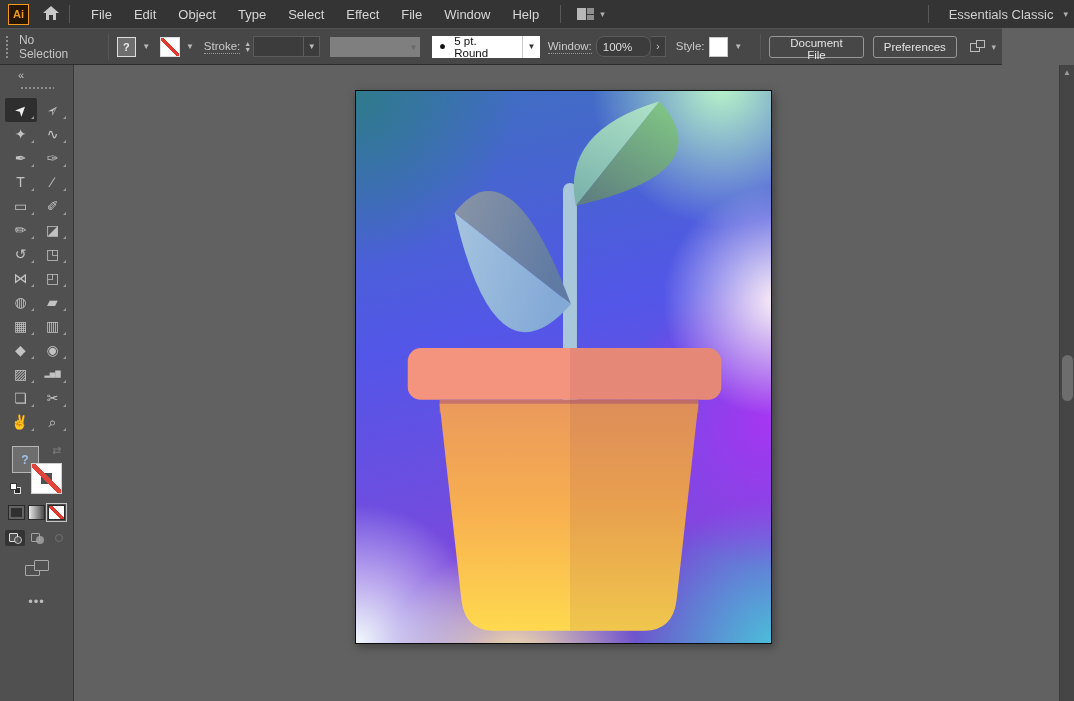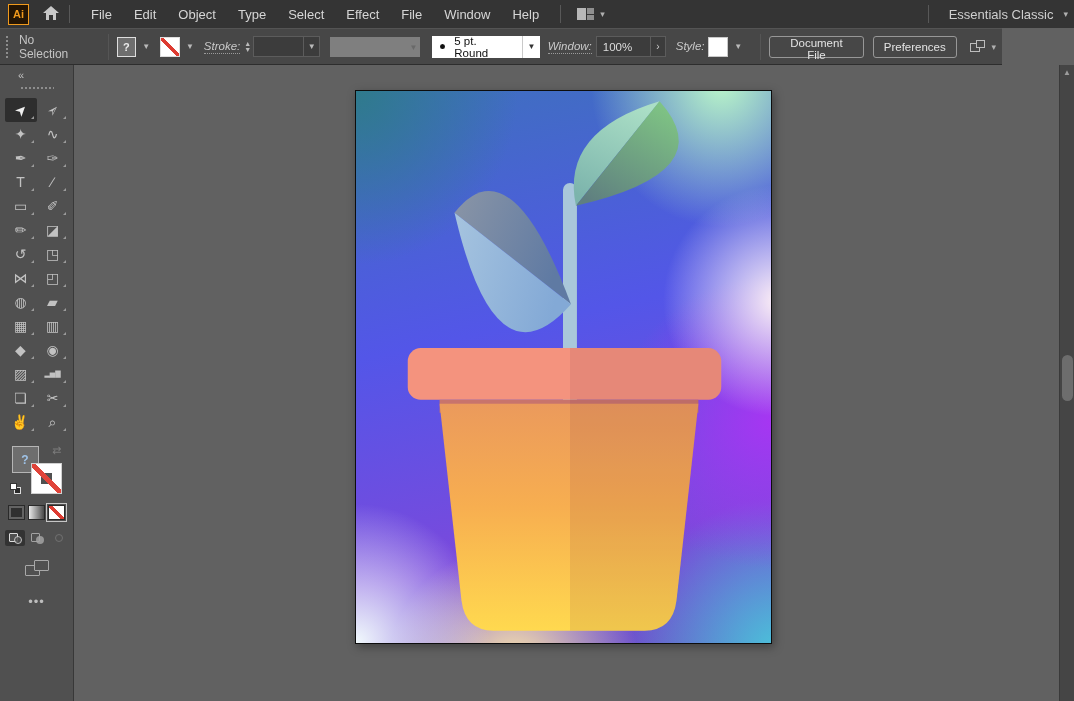--- a/index.html
+++ b/index.html
@@ -30,35 +30,35 @@
   .grip-v { width:4px; height:24px; margin-left:5px;
     background-image:radial-gradient(#8d8d8d 1px, transparent 1.1px); background-size:4px 4px; }
   #sel-status { margin:0 14px 0 10px; color:#c4c4c4; font-size:12px; }
   .cdiv { width:1px; height:26px; background:#555; margin:0 8px; }
   .swatch-box { width:20px; height:20px; border:1px solid #dedede; background:#6e6e6e;
     display:flex; align-items:center; justify-content:center; color:#ececec; font-size:11px; font-weight:bold; }
   .swatch-white { background:#fff; position:relative; }
   .slash { position:absolute; inset:0;
     background:linear-gradient(45deg, transparent 42%, #dd3b31 42%, #dd3b31 58%, transparent 58%); }
   .dd-chev { color:#b9b9b9; font-size:8px; padding:2px 3px; margin:0 7px 0 3px; }
-  .lbl { border-bottom:1px dotted #9a9a9a; padding-bottom:1px; margin-right:4px;font-style:italic; }
+  .lbl { border-bottom:1px dotted #9a9a9a; padding-bottom:1px; margin-right:4px; }
   .stepper { display:flex; flex-direction:column; font-size:7px; color:#bbb; line-height:6px; margin-right:2px; }
   .field { height:21px; background:#3c3c3c; border:1px solid #5c5c5c; color:#ddd;
     display:flex; align-items:center; padding:0 6px; font-size:11.5px; }
   .field.stroke-w { width:52px; }
   .field-chev { height:21px; width:16px; background:#3c3c3c; border:1px solid #5c5c5c; border-left:none;
     display:flex; align-items:center; justify-content:center; color:#b9b9b9; font-size:8px; }
   .dd-disabled { width:92px; height:20px; background:#7f7f7f; margin:0 10px; position:relative; }
   .dd-disabled .dchev { position:absolute; right:3px; top:6px; font-size:8px; color:#696969; }
   .dd-white { height:22px; background:#fff; display:flex; align-items:center; margin:0 8px 0 2px; }
   .dd-white .txt { color:#111; padding:0 10px 0 8px; display:flex; align-items:center; gap:9px; }
   .dd-white .dot { width:5px; height:5px; border-radius:50%; background:#111; }
   .dd-white .wchev { width:18px; align-self:stretch; border-left:1px solid #c9c9c9;
     display:flex; align-items:center; justify-content:center; color:#333; font-size:8px; }
-  .field.opacity { width:56px; }
+  .field.opacity { width:56px;border-radius:8px; }
   .arrow-btn { height:21px; width:15px; background:#3c3c3c; border:1px solid #5c5c5c; border-left:none;
     color:#ccc; display:flex; align-items:center; justify-content:center; font-size:10px; }
   .style-swatch { width:20px; height:20px; background:#fff; border:1px solid #c9c9c9; }
   .ctl-btn { height:22px; border:1px solid #979797; border-radius:3px; background:transparent;
     color:#e3e3e3; font-size:11.5px; padding:0 10px; margin-right:9px;
     font-family:"Liberation Sans", sans-serif; }
   #arrange-icon { position:relative; width:16px; height:14px; margin-left:4px; }
   #arrange-icon .r1 { position:absolute; left:0; top:3px; width:10px; height:9px; border:1px solid #bdbdbd; }
   #arrange-icon .r2 { position:absolute; right:0; top:0; width:9px; height:8px; border:1px solid #bdbdbd; background:#474747; }
 

